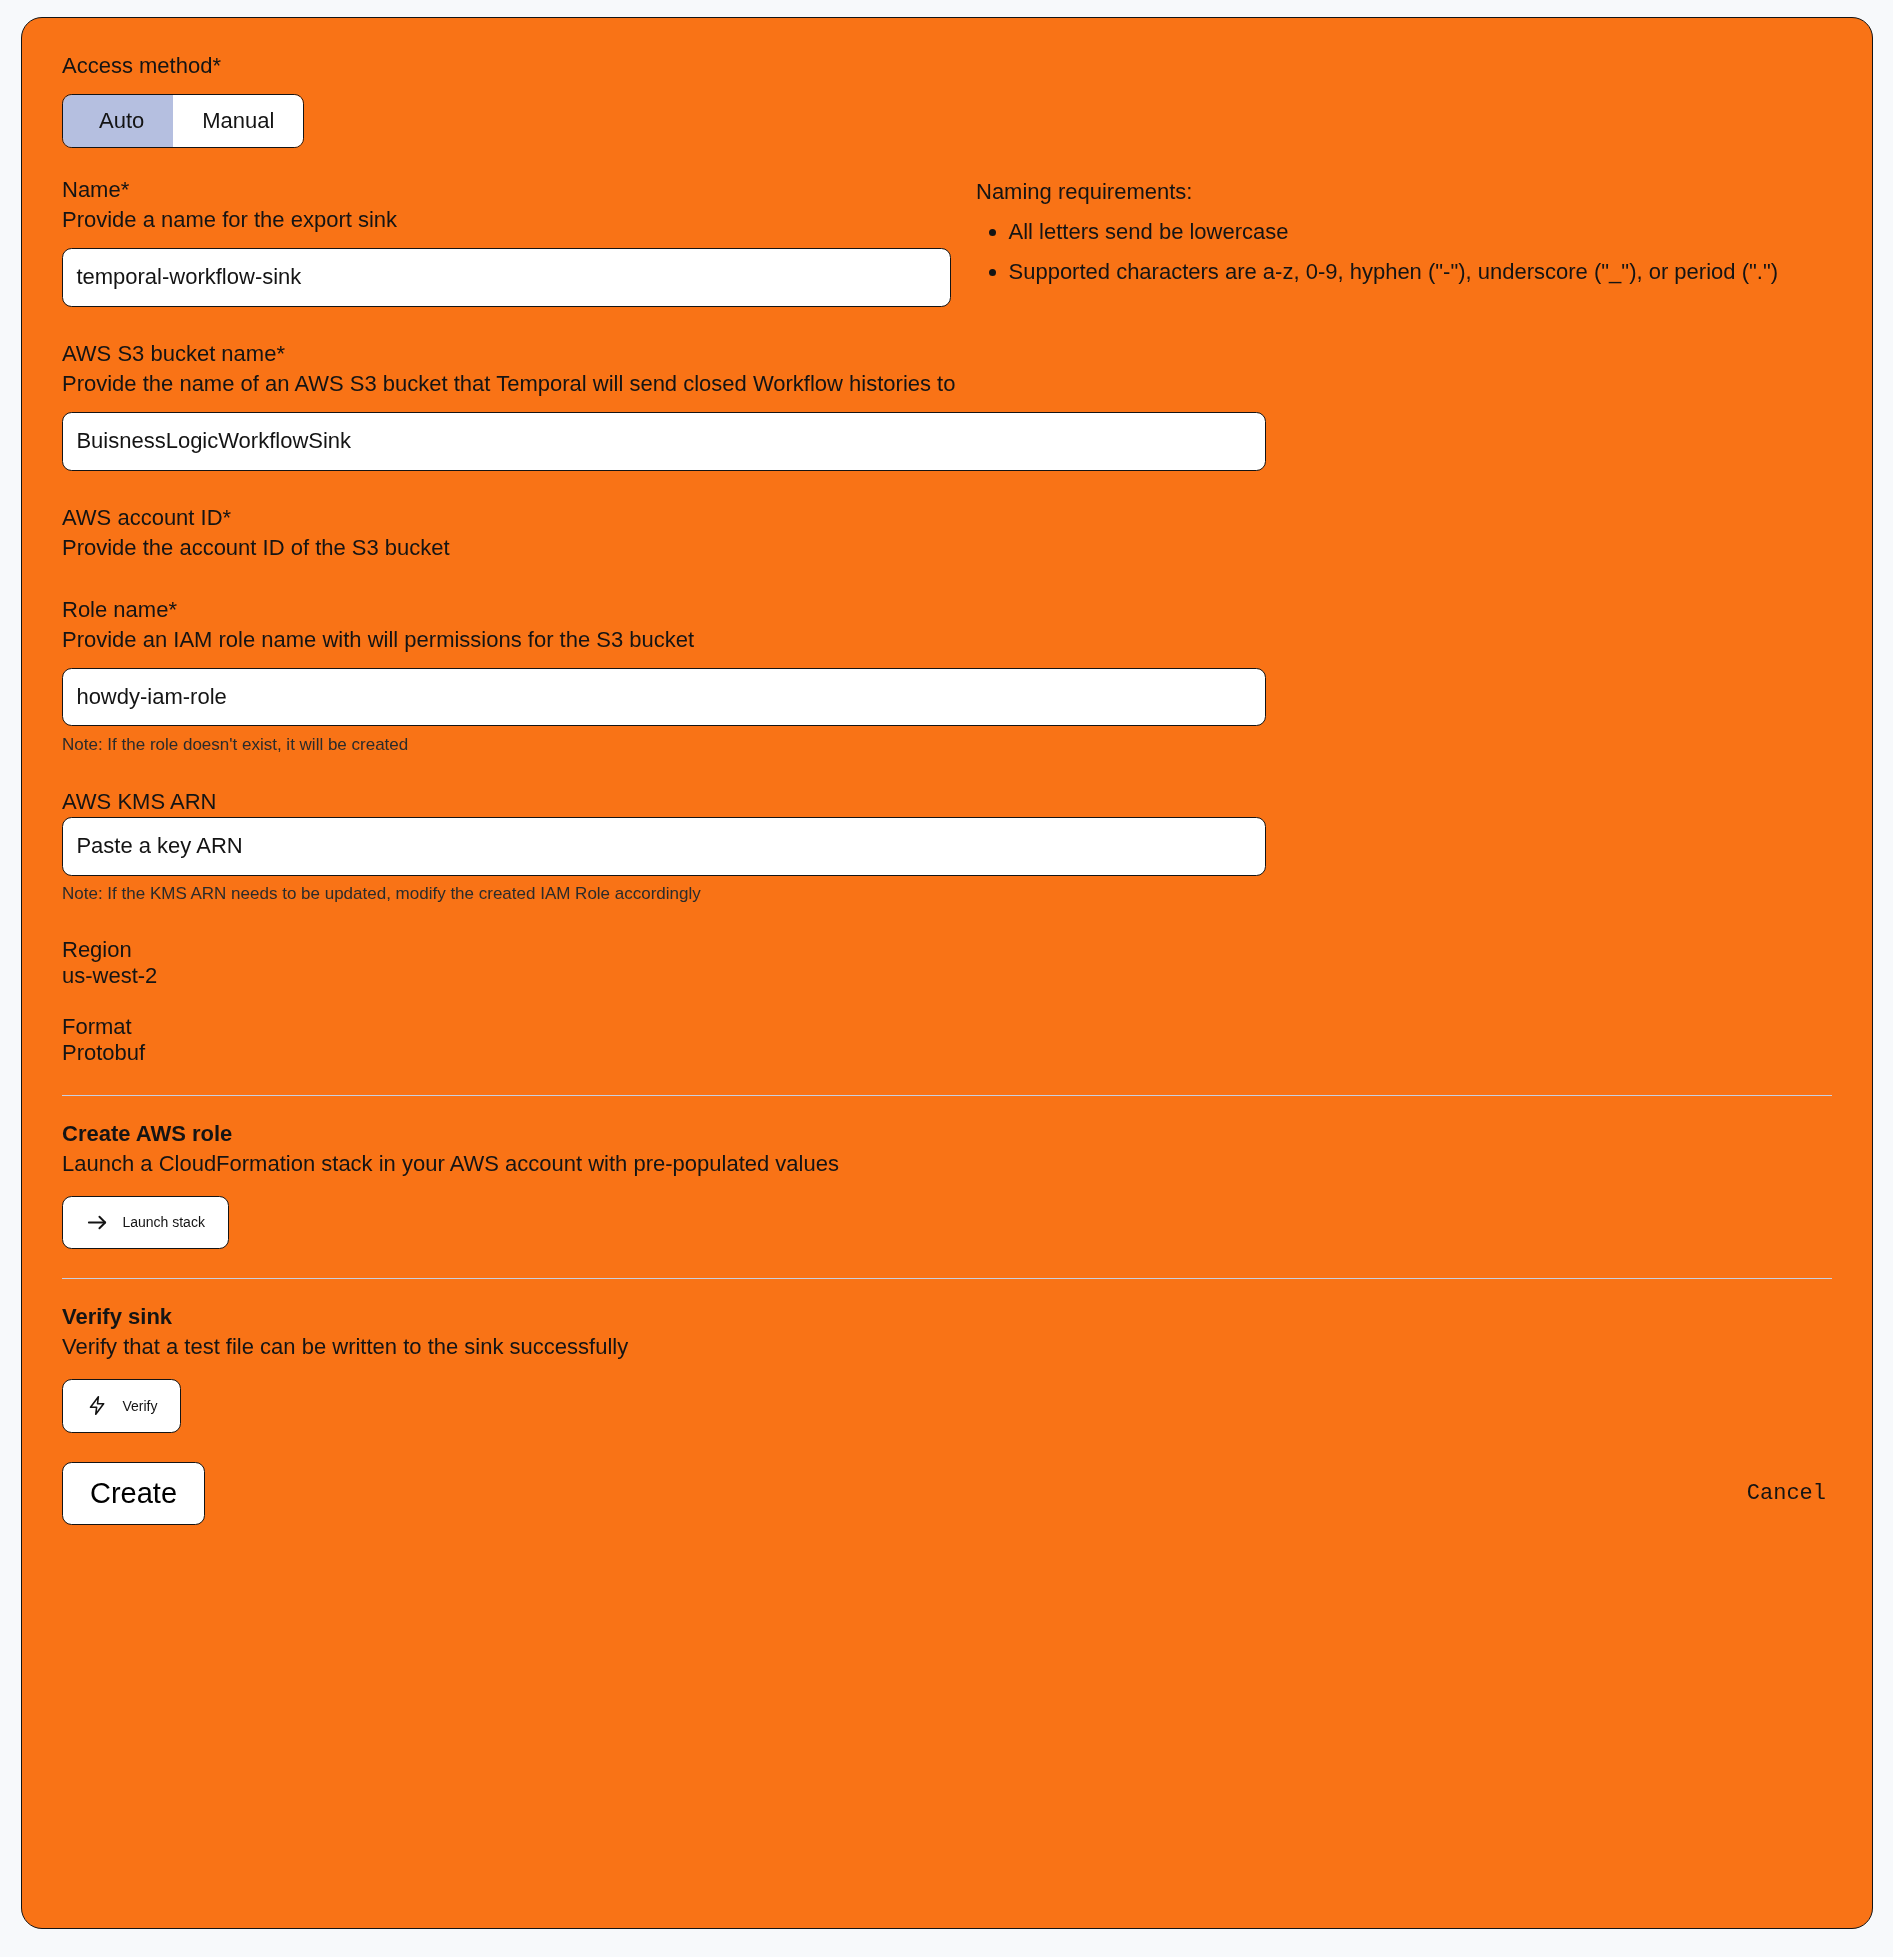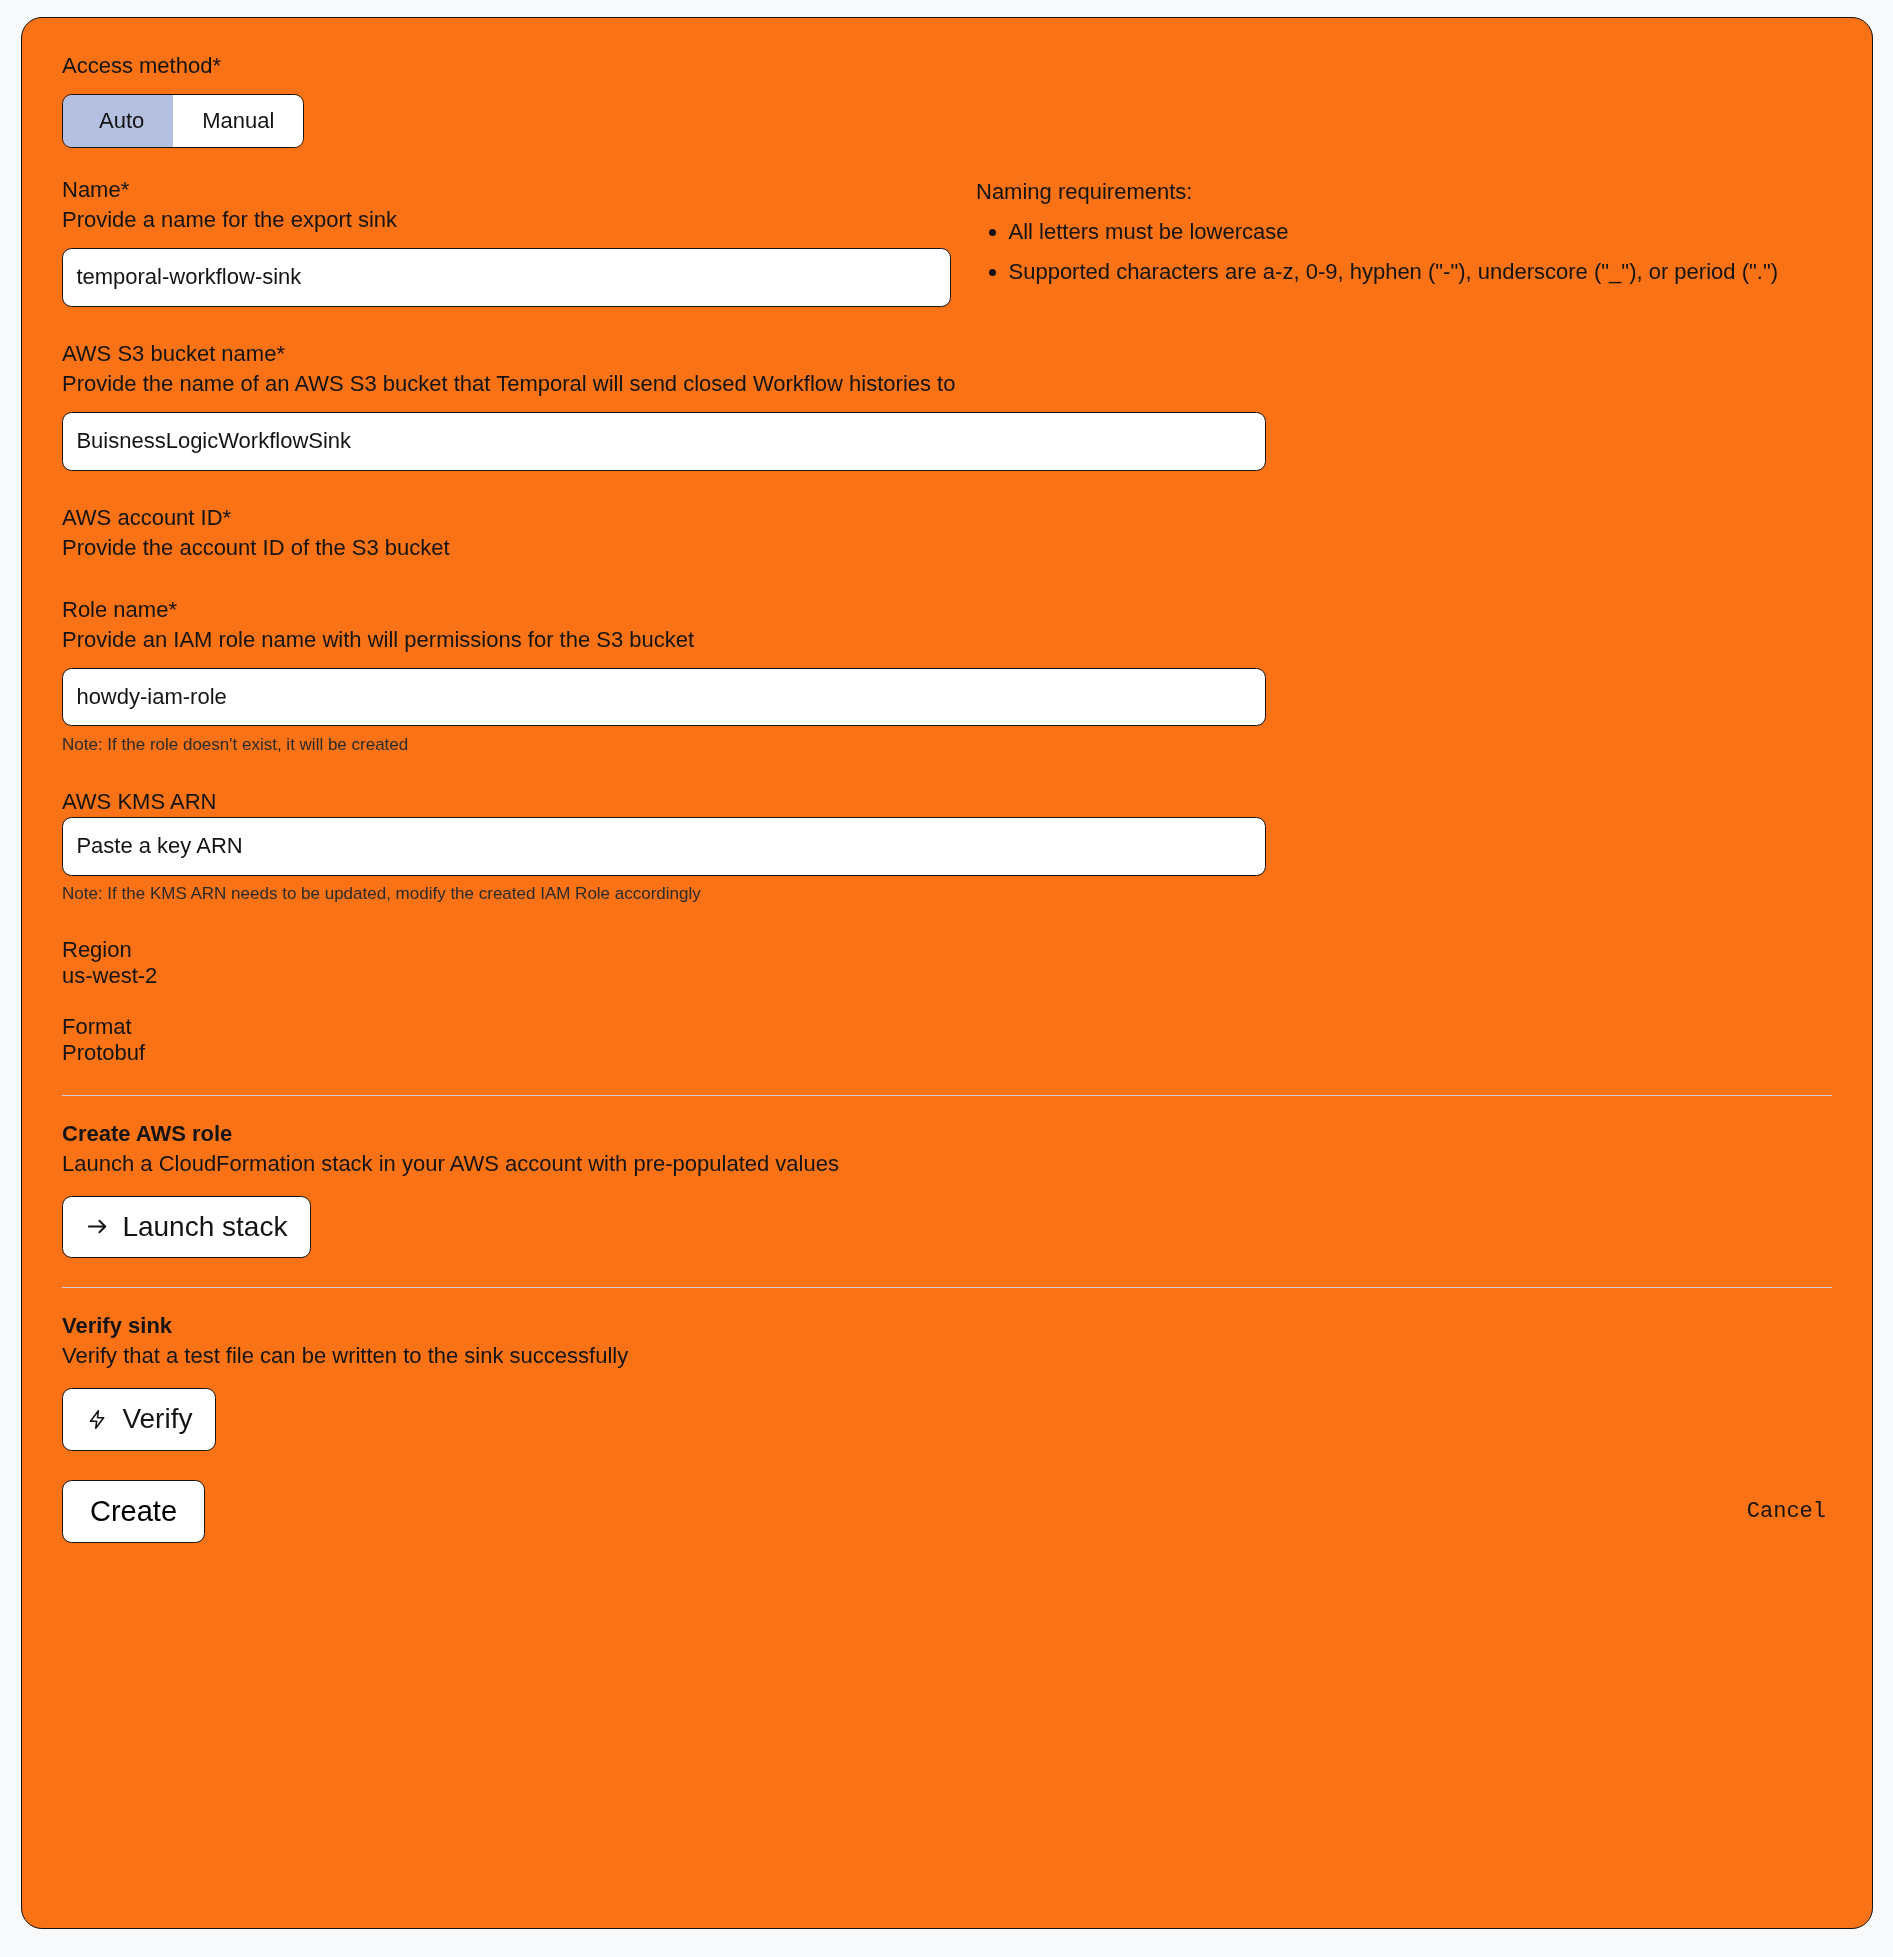--- a/index.html
+++ b/index.html
@@ -116,21 +116,21 @@
     font-weight: bold;
     margin: 0 0 3.8px 0;
   }
   .section-sub {
     font-size: 22px;
     margin: 0 0 19px 0;
   }
 
   button.action {
     font-family: "Liberation Sans", sans-serif;
-    font-size: 28px;
+    font-size: 14px;
     display: inline-flex;
     align-items: center;
     gap: 13.4px;
     padding: 14.3px 23px;
     background: #fff;
     border: 1.4px solid #141414;
     border-radius: 9.6px;
     cursor: pointer;
     color: #141414;
   }
@@ -176,21 +176,21 @@
 
   <div class="two-col">
     <div class="col-left">
       <p class="label">Name*</p>
       <p class="desc">Provide a name for the export sink</p>
       <input class="text-input input-name" type="text" value="temporal-workflow-sink" style="">
     </div>
     <div class="col-right">
       <p class="req-title">Naming requirements:</p>
       <ul class="req-list">
-        <li>All letters must be lowercase</li>
+        <li>All letters send be lowercase</li>
         <li>Supported characters are a-z, 0-9, hyphen ("-"), underscore ("_"), or period (".")</li>
       </ul>
     </div>
   </div>
 
   <div class="field-block mb-big" style="margin-top:32.5px;">
     <p class="label">AWS S3 bucket name*</p>
     <p class="desc">Provide the name of an AWS S3 bucket that Temporal will send closed Workflow histories to</p>
     <input class="text-input input-wide" type="text" value="BuisnessLogicWorkflowSink" style="">
   </div>

